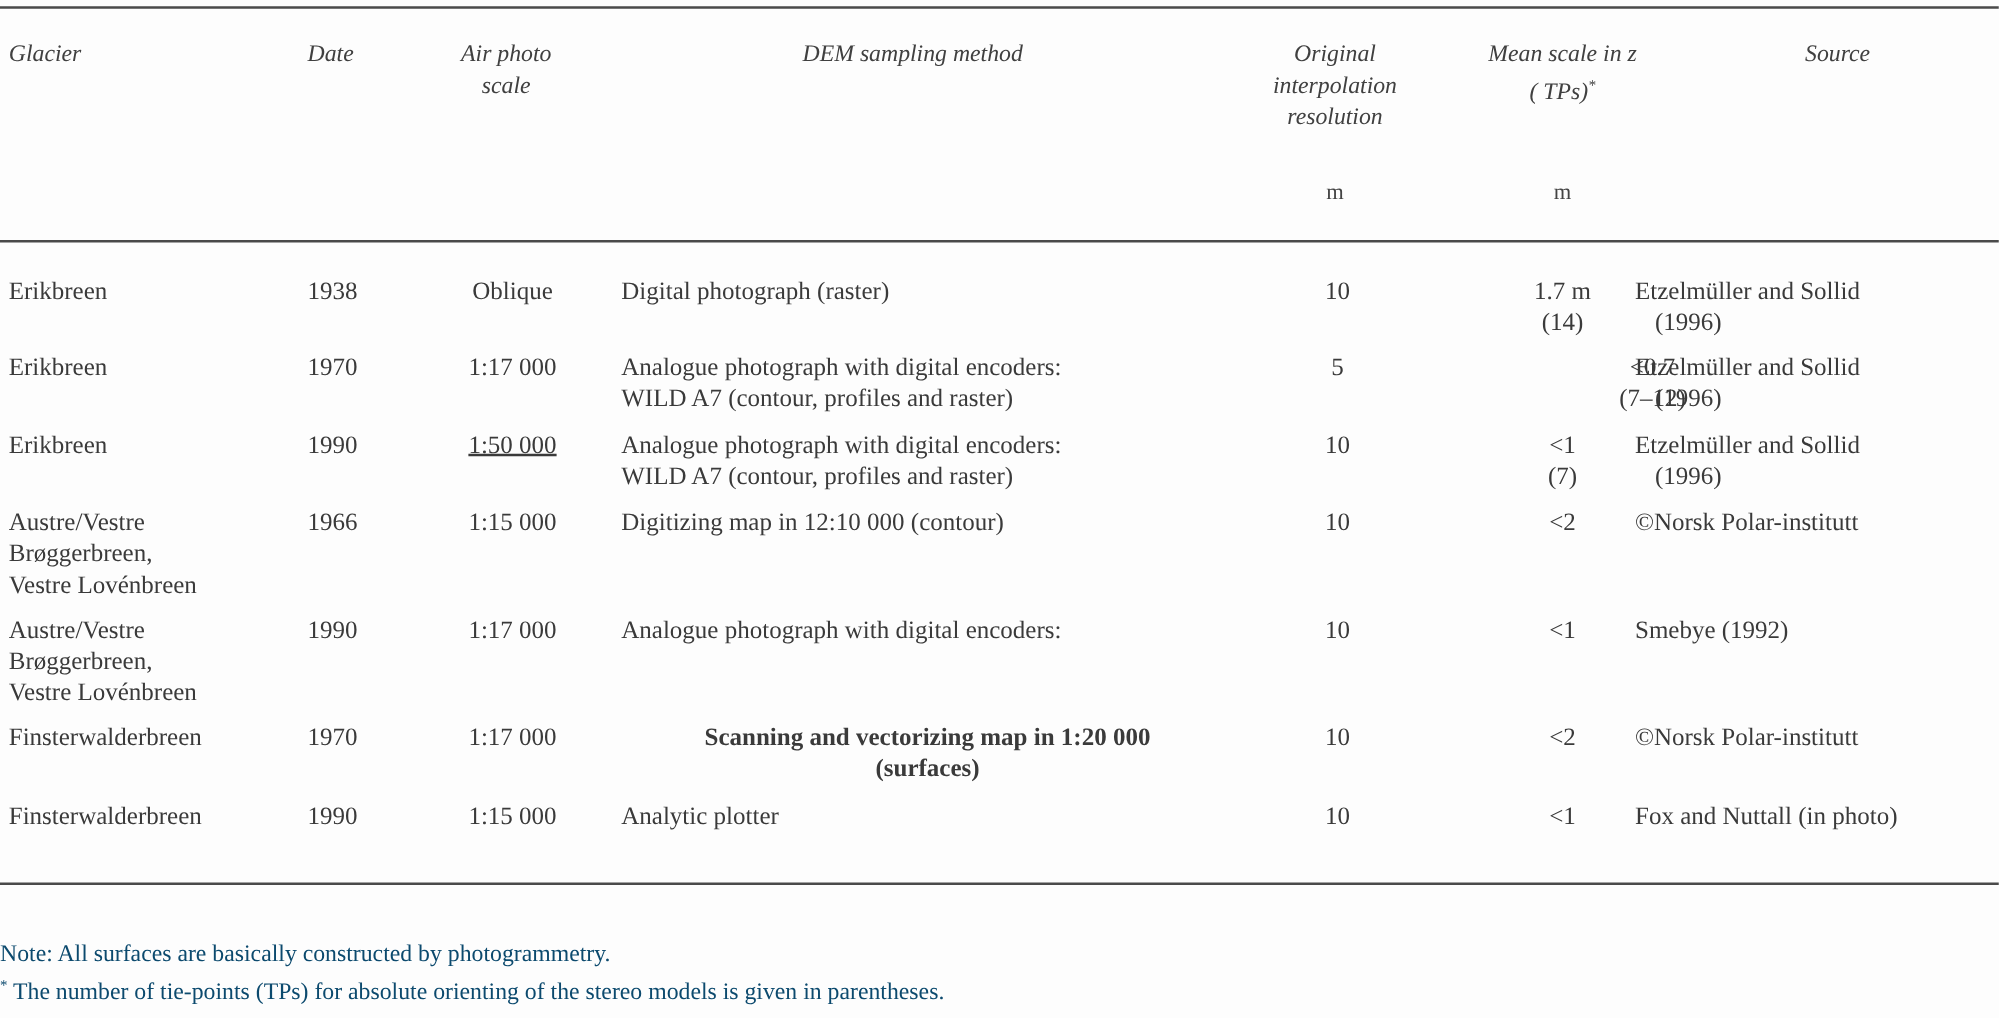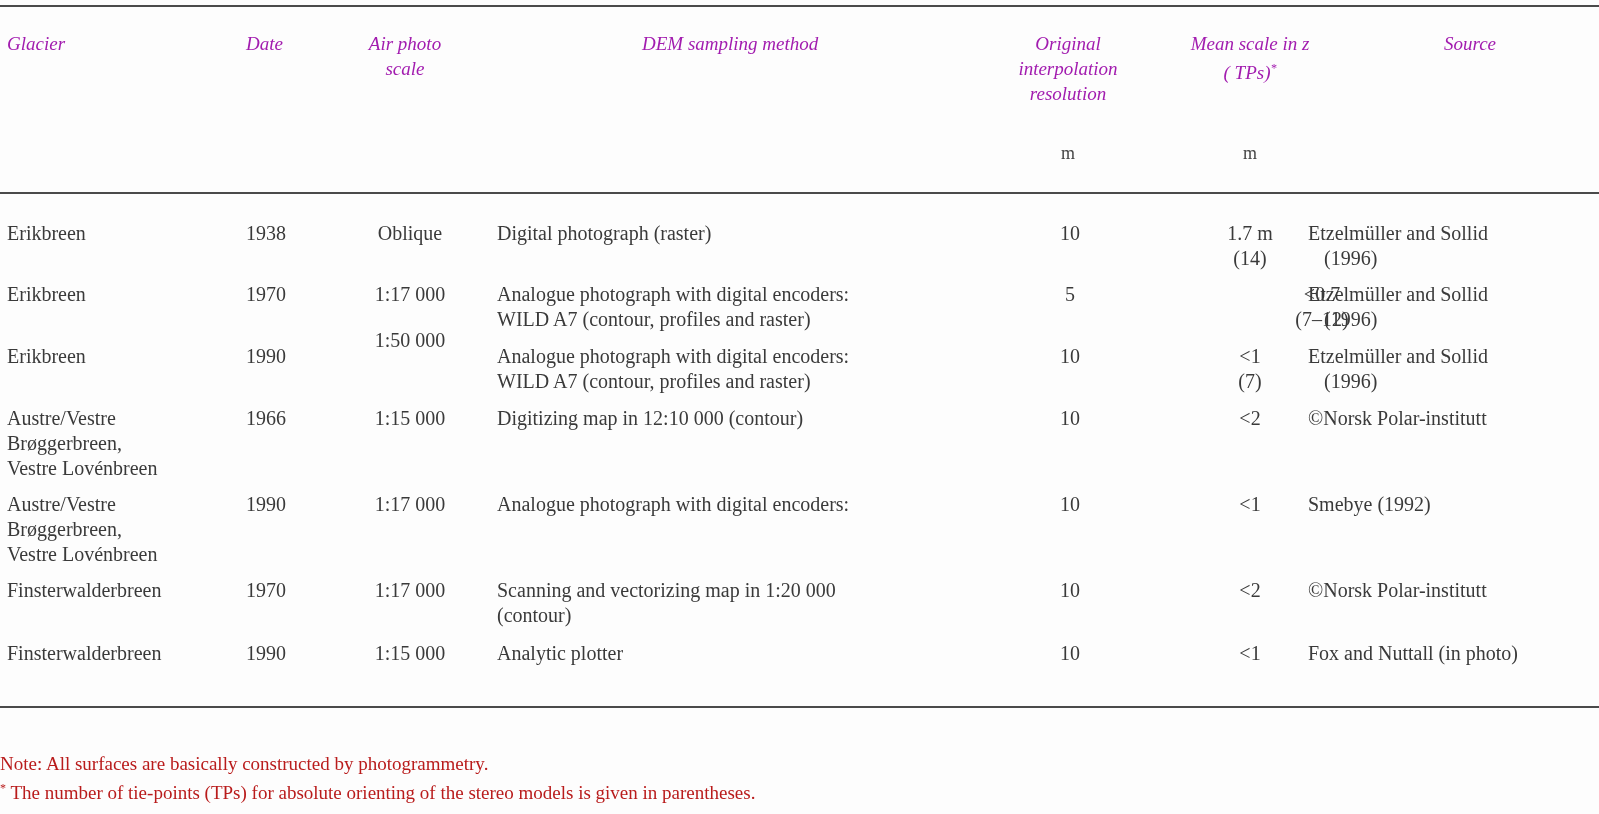--- a/index.html
+++ b/index.html
@@ -1,23 +1,23 @@
 <!DOCTYPE html>
 <html><head>
 <meta charset="utf-8">
 <style>
   html, body { margin:0; padding:0; background:#fdfdfd; }
   body { width:1599px; height:814px; position:relative; overflow:hidden;
          font-family:"Liberation Serif","DejaVu Serif",serif; color:#3b3b3b; }
   .rule { position:absolute; left:0; width:1599px; height:2px; background:#4a4a4a; }
-  .hdr { position:absolute; font-style:italic; font-size:19px; line-height:25px; color:#a21caf; }
+  .hdr { position:absolute; font-style:italic; font-size:19px; line-height:25px; color:#404040; }
   .unit { position:absolute; font-size:18px; color:#444; }
   .cell { position:absolute; font-size:20px; line-height:25px; color:#3a3a3a; white-space:nowrap; }
   .c { text-align:center; }
-  .note { position:absolute; left:0; font-size:19px; line-height:25px; color:#b91c1c; white-space:nowrap; }
+  .note { position:absolute; left:0; font-size:19px; line-height:25px; color:#0c4a6e; white-space:nowrap; }
   sup { font-size:12px; }
 </style>
 </head>
 <body>
 
 <div>
   <div class="rule" style="top:5px"></div>
 
   <div class="hdr" style="left:7px;top:31px">Glacier</div>
   <div class="hdr" style="left:246px;top:31px">Date</div>
@@ -93,21 +93,21 @@
           <div style="padding-left: 16px;">(1996)</div>
         </div>
       </div>
       <div>
         <div class="cell" style="left: 7px; top: 344px; width: 240px; text-align: left;">
           <div>Erikbreen</div>
         </div>
         <div class="cell" style="left: 246px; top: 344px; width: 70px; text-align: left;">
           <div>1990</div>
         </div>
-        <div class="cell" style="left: 360px; top: 328px; width: 100px; text-align: center;">
+        <div class="cell" style="left: 360px; top: 344px; width: 100px; text-align: center; text-decoration: underline;">
           <div>1:50 000</div>
         </div>
         <div class="cell" style="left: 497px; top: 344px; width: 490px; text-align: left;">
           <div>Analogue photograph with digital encoders:</div>
           <div>WILD A7 (contour, profiles and raster)</div>
         </div>
         <div class="cell" style="left: 1040px; top: 344px; width: 60px; text-align: center;">
           <div>10</div>
         </div>
         <div class="cell" style="left: 1180px; top: 344px; width: 140px; text-align: center;">
@@ -172,23 +172,23 @@
       <div>
         <div class="cell" style="left: 7px; top: 578px; width: 240px; text-align: left;">
           <div>Finsterwalderbreen</div>
         </div>
         <div class="cell" style="left: 246px; top: 578px; width: 70px; text-align: left;">
           <div>1970</div>
         </div>
         <div class="cell" style="left: 360px; top: 578px; width: 100px; text-align: center;">
           <div>1:17 000</div>
         </div>
-        <div class="cell" style="left: 497px; top: 578px; width: 490px; text-align: left;">
+        <div class="cell" style="left: 497px; top: 578px; width: 490px; text-align: center; font-weight: bold;">
           <div>Scanning and vectorizing map in 1:20 000</div>
-          <div>(contour)</div>
+          <div>(surfaces)</div>
         </div>
         <div class="cell" style="left: 1040px; top: 578px; width: 60px; text-align: center;">
           <div>10</div>
         </div>
         <div class="cell" style="left: 1180px; top: 578px; width: 140px; text-align: center;">
           <div>&lt;2</div>
         </div>
         <div class="cell" style="left: 1308px; top: 578px; width: 290px; text-align: left;">
           <div>©Norsk Polar-institutt</div>
         </div>

